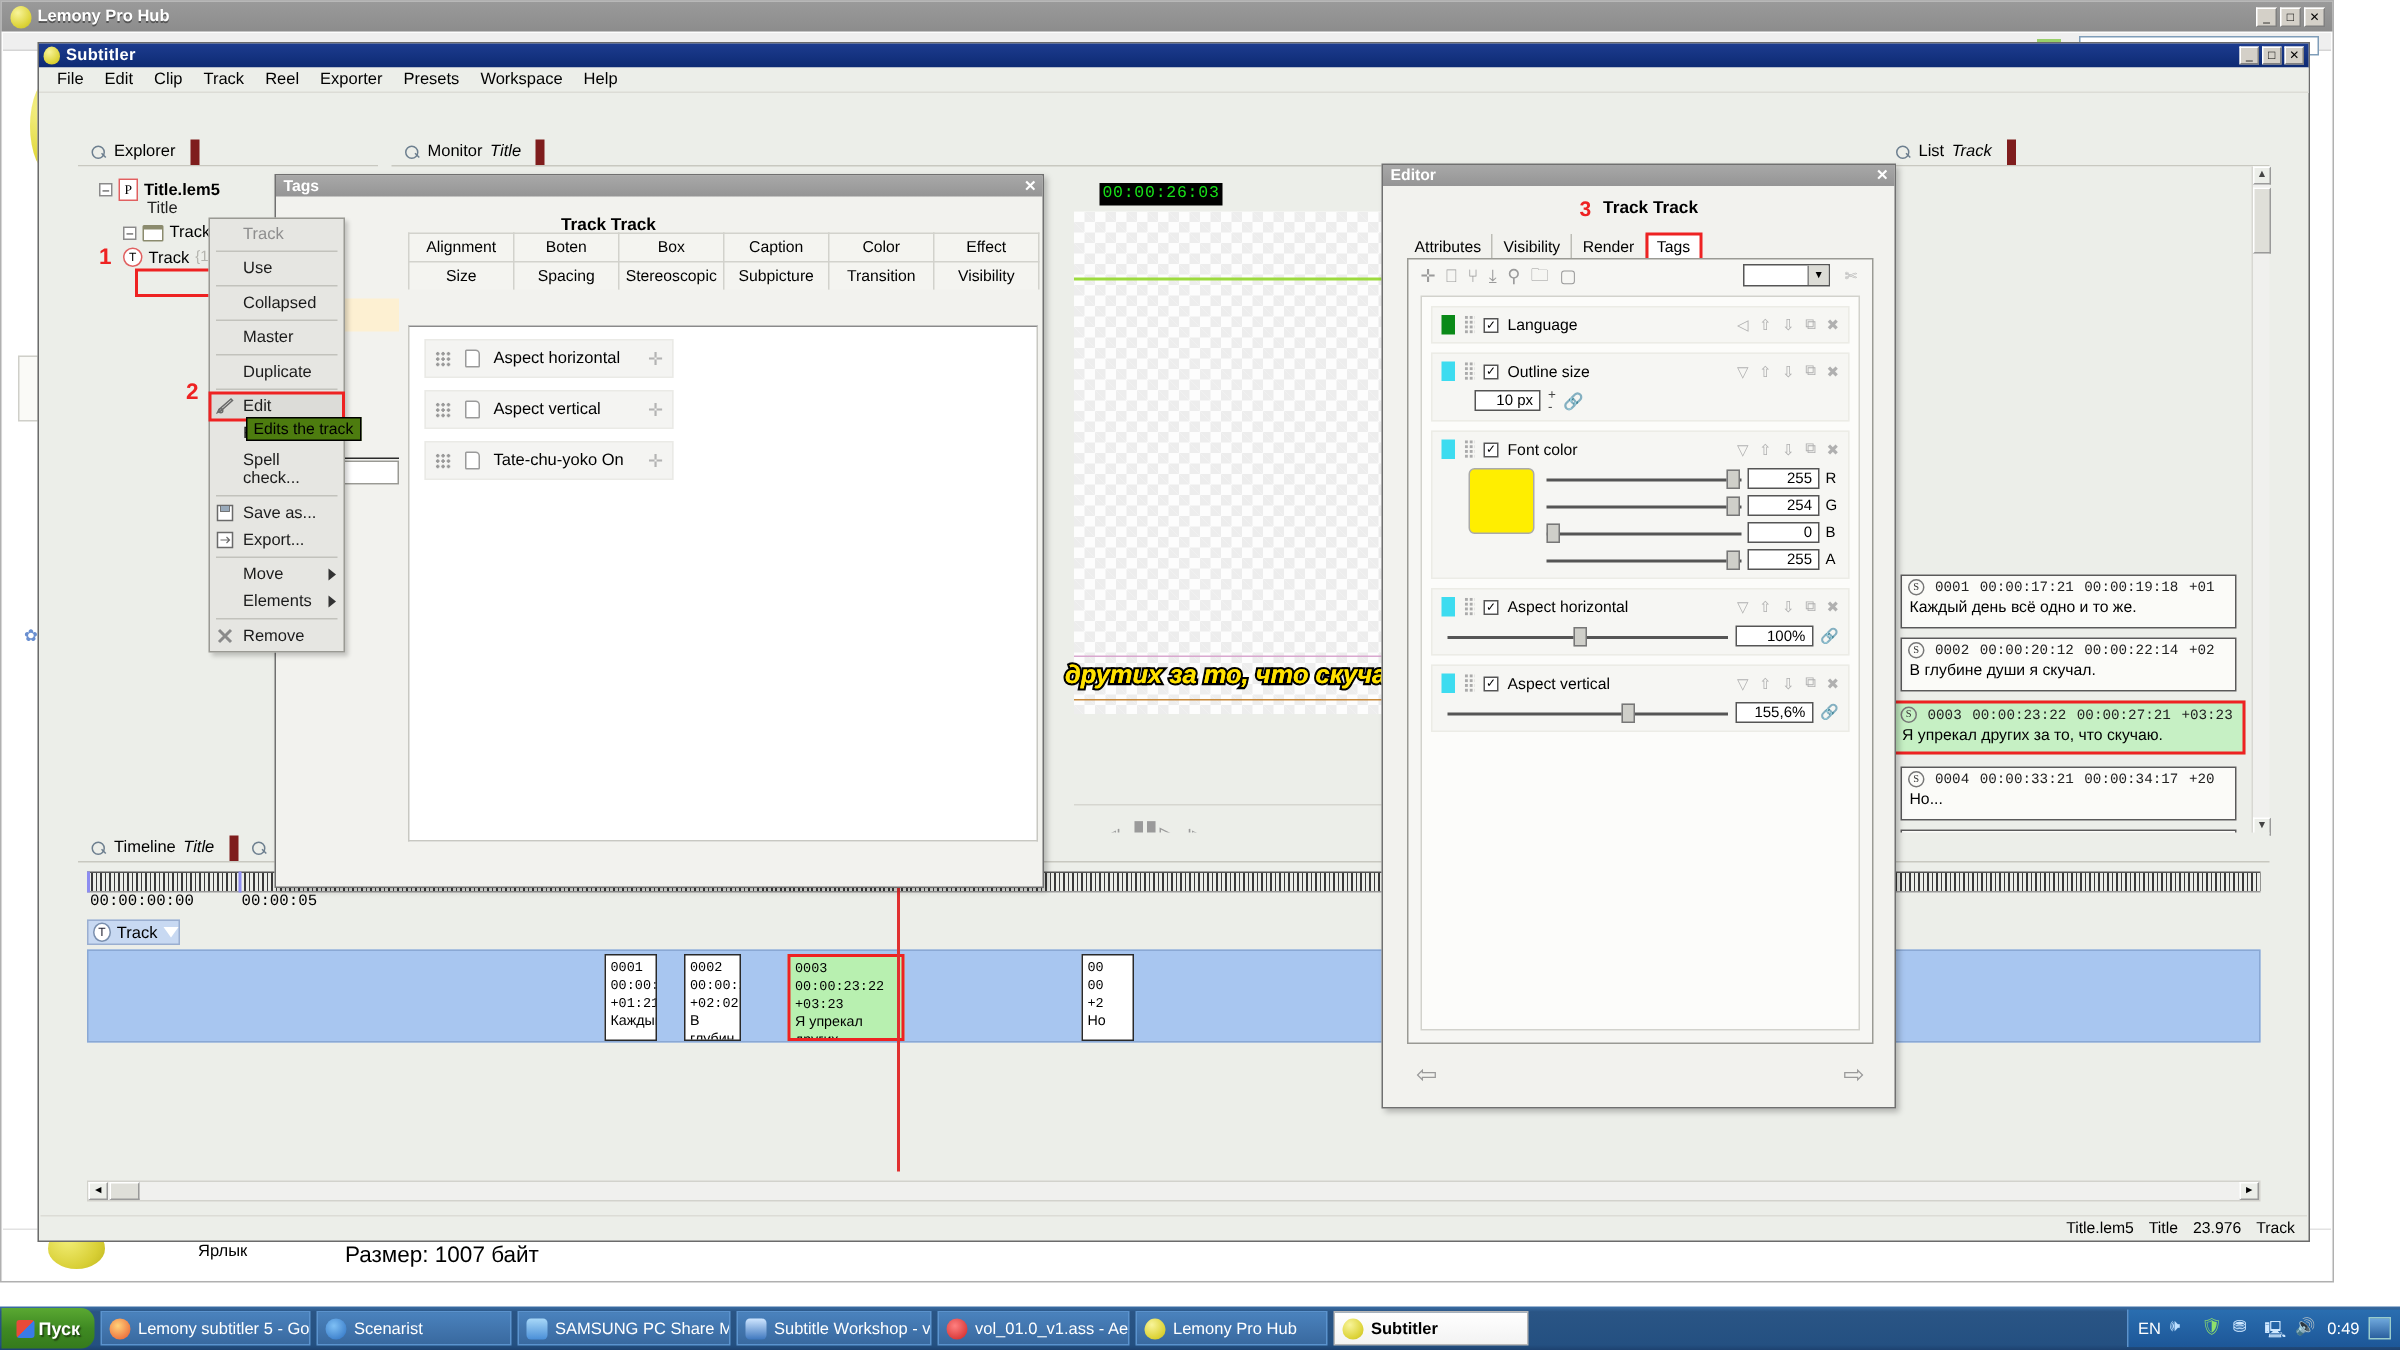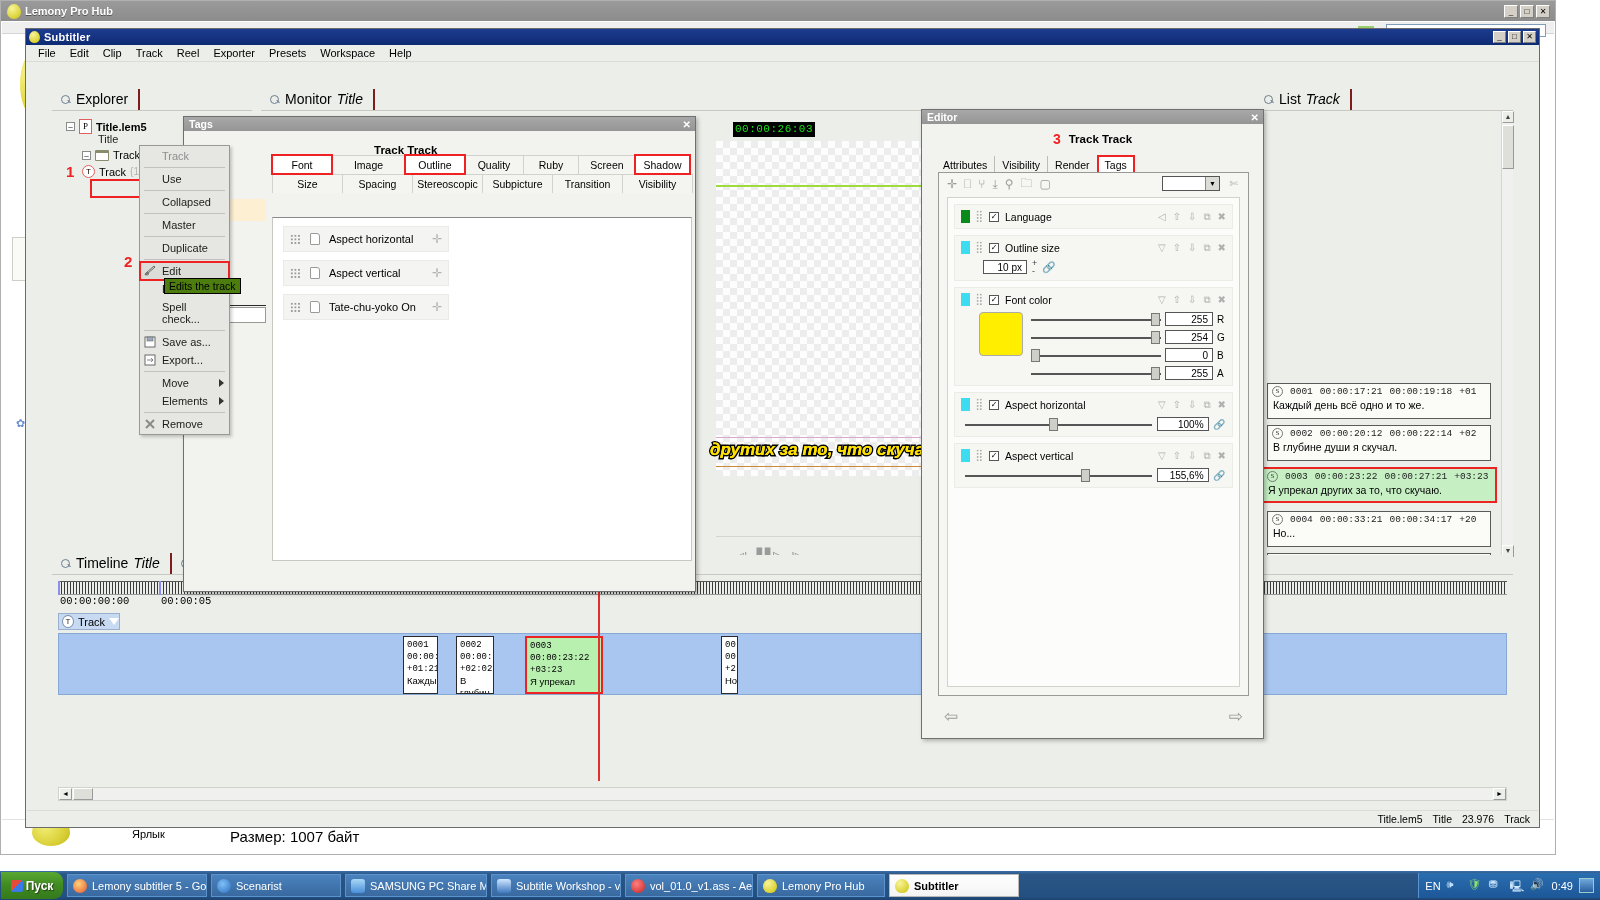--- a/index.html
+++ b/index.html
@@ -35,21 +35,21 @@
   #sub-win { left:25px; top:28px; width:1515px; height:800px; background:#eceee9; border:1px solid #6b6b6b; }
   #sub-title { height:16px; background:linear-gradient(#1d3c8f,#0d2a73); color:#fff; display:flex; align-items:center; padding-left:3px; }
   #sub-title .lemon { width:11px; height:12px; border-radius:50%/55% 55% 45% 45%; background:radial-gradient(circle at 35% 30%,#f8f49a,#ddd43a 65%,#c6bc1f); margin-right:4px;}
   #sub-title .t { font-weight:bold; font-size:11px; letter-spacing:.2px;}
   #sub-title .winbtns .winbtn { height:12px; width:13px; line-height:10px; }
   #menubar { height:17px; background:#eceee9; border-bottom:1px solid #dcdcd6; display:flex; align-items:center; padding-left:5px; gap:0; }
   .menu-item { padding:1px 7px; font-size:11px; }
 
   
   .tabstrip { height:20px; border-bottom:1px solid #c8c8c0; display:flex; align-items:flex-end; }
-  .tab { display:flex; align-items:center; gap:5px; padding:2px 10px 3px 8px; font-size:14px; border-right:2px solid #7f1d1d; }
+  .tab { display:flex; align-items:center; gap:5px; padding:2px 10px 3px 8px; font-size:11px; border-right:6px solid #7f1d1d; }
   .magn { width:11px; height:11px; display:inline-block; position:relative; }
   .magn::before { content:''; position:absolute; left:1px; top:1px; width:7px; height:7px; border:1.3px solid #6d7f8f; border-radius:50%; }
   .magn::after { content:''; position:absolute; left:7px; top:7px; width:4px; height:1.3px; background:#6d7f8f; transform:rotate(45deg); }
 
   
   #explorer { position:absolute; left:26px; top:62px; width:200px; bottom:270px; background:#eceee9; }
   #explorer-body { position:absolute; left:0; top:20px; right:0; bottom:0; background:#eceee9; padding:8px 0 0 14px; }
   .tree-row { display:flex; align-items:center; gap:4px; margin-bottom:2px; font-size:11px; }
   .plusbox { width:9px; height:9px; border:1px solid #8a8a8a; background:#fff; font-size:8px; line-height:7px; text-align:center; color:#000; }
   .doc-ico { width:13px; height:15px; border:1.4px solid #e06060; background:#fff; font-size:9px; text-align:center; line-height:13px; font-family:"Liberation Serif",serif;}
@@ -436,21 +436,21 @@
             <div>00:00:2</div>
             <div>+02:02</div>
             <div class="cyr">В глубин</div>
           </div>
           <div class="clip sel" style="left:466px;width:78px;">
             <div>0003</div>
             <div>00:00:23:22</div>
             <div>+03:23</div>
             <div class="cyr">Я упрекал других</div>
           </div>
-          <div class="clip" style="left:662px;width:17px;">
+          <div class="clip" style="left:662px;width:35px;">
             <div>00</div>
             <div>00</div>
             <div>+2</div>
             <div class="cyr">Но</div>
           </div>
         </div>
         <div id="tl-playhead"></div>
         <div id="tl-hscroll">
           <div style="position:absolute;left:0;top:0;width:13px;height:12px;background:#eceee9;border:1px solid #fff;border-right-color:#9a9a9a;border-bottom-color:#9a9a9a;font-size:7px;text-align:center;line-height:10px;">◄</div>
           <div style="position:absolute;left:14px;top:0;width:20px;height:12px;background:#dfdfd9;border:1px solid #fff;border-right-color:#9a9a9a;border-bottom-color:#9a9a9a;"></div>
@@ -482,27 +482,26 @@
       <div class="lcrow hl">ign</div>
       <div class="lcrow">set</div>
       <div class="lcrow">ort</div>
       <div class="lcrow">ort</div>
       <div style="position:absolute;left:0;top:150px;width:74px;height:1px;background:#2b2b2b;"></div>
       <div style="position:absolute;left:0;top:152px;width:74px;height:16px;background:#fff;border:1px solid #9a9a94;"></div>
     </div>
 
     <div id="tagsb-tabs">
       <div class="tabrow">
-        <div class="ttab hl" style="flex:0 0 60px;">Font</div>
-        <div class="ttab" style="flex:0 0 75px;">Image</div>
-        <div class="ttab hl" style="flex:0 0 60px;">Outline</div>
-        <div class="ttab" style="flex:0 0 60px;">Quality</div>
-        <div class="ttab" style="flex:0 0 56px;">Ruby</div>
-        <div class="ttab" style="flex:0 0 58px;">Screen</div>
-        <div class="ttab hl" style="flex:0 0 55px;">Shadow</div>
+        <div class="ttab">Alignment</div>
+        <div class="ttab">Boten</div>
+        <div class="ttab">Box</div>
+        <div class="ttab">Caption</div>
+        <div class="ttab">Color</div>
+        <div class="ttab">Effect</div>
       </div>
       <div class="tabrow">
         <div class="ttab">Size</div>
         <div class="ttab">Spacing</div>
         <div class="ttab">Stereoscopic</div>
         <div class="ttab">Subpicture</div>
         <div class="ttab">Transition</div>
         <div class="ttab">Visibility</div>
       </div>
     </div>

